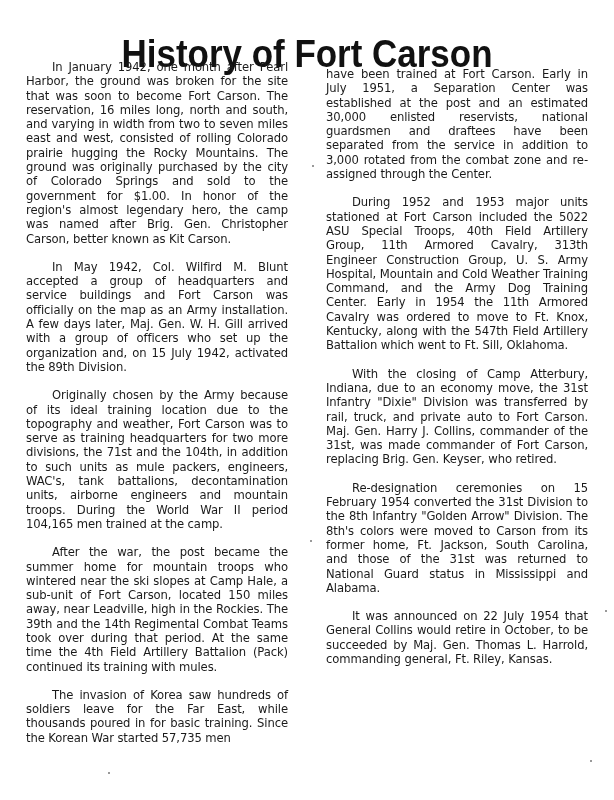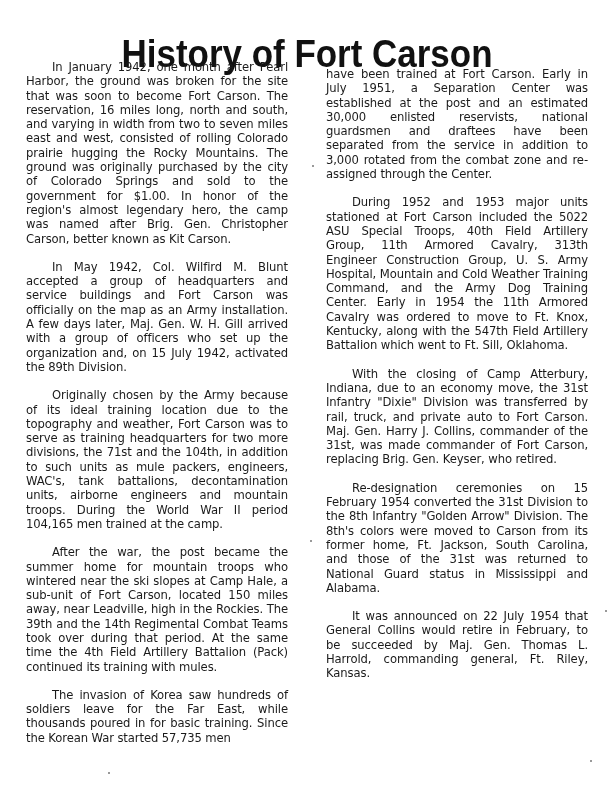--- a/index.html
+++ b/index.html
@@ -65,20 +65,20 @@
   <p class="para">Originally chosen by the Army because of its ideal training location due to the topography and weather, Fort Carson was to serve as training headquarters for two more divisions, the 71st and the 104th, in addition to such units as mule packers, engineers, WAC's, tank battalions, decontamination units, airborne engineers and mountain troops. During the World War II period 104,165 men trained at the camp.</p>
   <p class="para">After the war, the post became the summer home for mountain troops who wintered near the ski slopes at Camp Hale, a sub-unit of Fort Carson, located 150 miles away, near Leadville, high in the Rockies. The 39th and the 14th Regimental Combat Teams took over during that period. At the same time the 4th Field Artillery Battalion (Pack) continued its training with mules.</p>
   <p class="para">The invasion of Korea saw hundreds of soldiers leave for the Far East, while thousands poured in for basic training. Since the Korean War started 57,735 men</p>
 </div>
 
 <div class="col right">
   <p class="para cont">have been trained at Fort Carson. Early in July 1951, a Separation Center was established at the post and an estimated 30,000 enlisted reservists, national guardsmen and draftees have been separated from the service in addition to 3,000 rotated from the combat zone and re-assigned through the Center.</p>
   <p class="para">During 1952 and 1953 major units stationed at Fort Carson included the 5022 ASU Special Troops, 40th Field Artillery Group, 11th Armored Cavalry, 313th Engineer Construction Group, U. S. Army Hospital, Mountain and Cold Weather Training Command, and the Army Dog Training Center. Early in 1954 the 11th Armored Cavalry was ordered to move to Ft. Knox, Kentucky, along with the 547th Field Artillery Battalion which went to Ft. Sill, Oklahoma.</p>
   <p class="para">With the closing of Camp Atterbury, Indiana, due to an economy move, the 31st Infantry "Dixie" Division was transferred by rail, truck, and private auto to Fort Carson. Maj. Gen. Harry J. Collins, commander of the 31st, was made commander of Fort Carson, replacing Brig. Gen. Keyser, who retired.</p>
   <p class="para">Re-designation ceremonies on 15 February 1954 converted the 31st Division to the 8th Infantry "Golden Arrow" Division. The 8th's colors were moved to Carson from its former home, Ft. Jackson, South Carolina, and those of the 31st was returned to National Guard status in Mississippi and Alabama.</p>
-  <p class="para">It was announced on 22 July 1954 that General Collins would retire in February, to be succeeded by Maj. Gen. Thomas L. Harrold, commanding general, Ft. Riley, Kansas.</p>
+  <p class="para">It was announced on 22 July 1954 that General Collins would retire in October, to be succeeded by Maj. Gen. Thomas L. Harrold, commanding general, Ft. Riley, Kansas.</p>
 </div>
 
 <div class="speck" style="left:310px;top:540px;"></div>
 <div class="speck" style="left:590px;top:760px;"></div>
 <div class="speck" style="left:605px;top:610px;"></div>
 <div class="speck" style="left:108px;top:772px;"></div>
 <div class="speck" style="left:312px;top:165px;"></div>
 
 </body></html>

